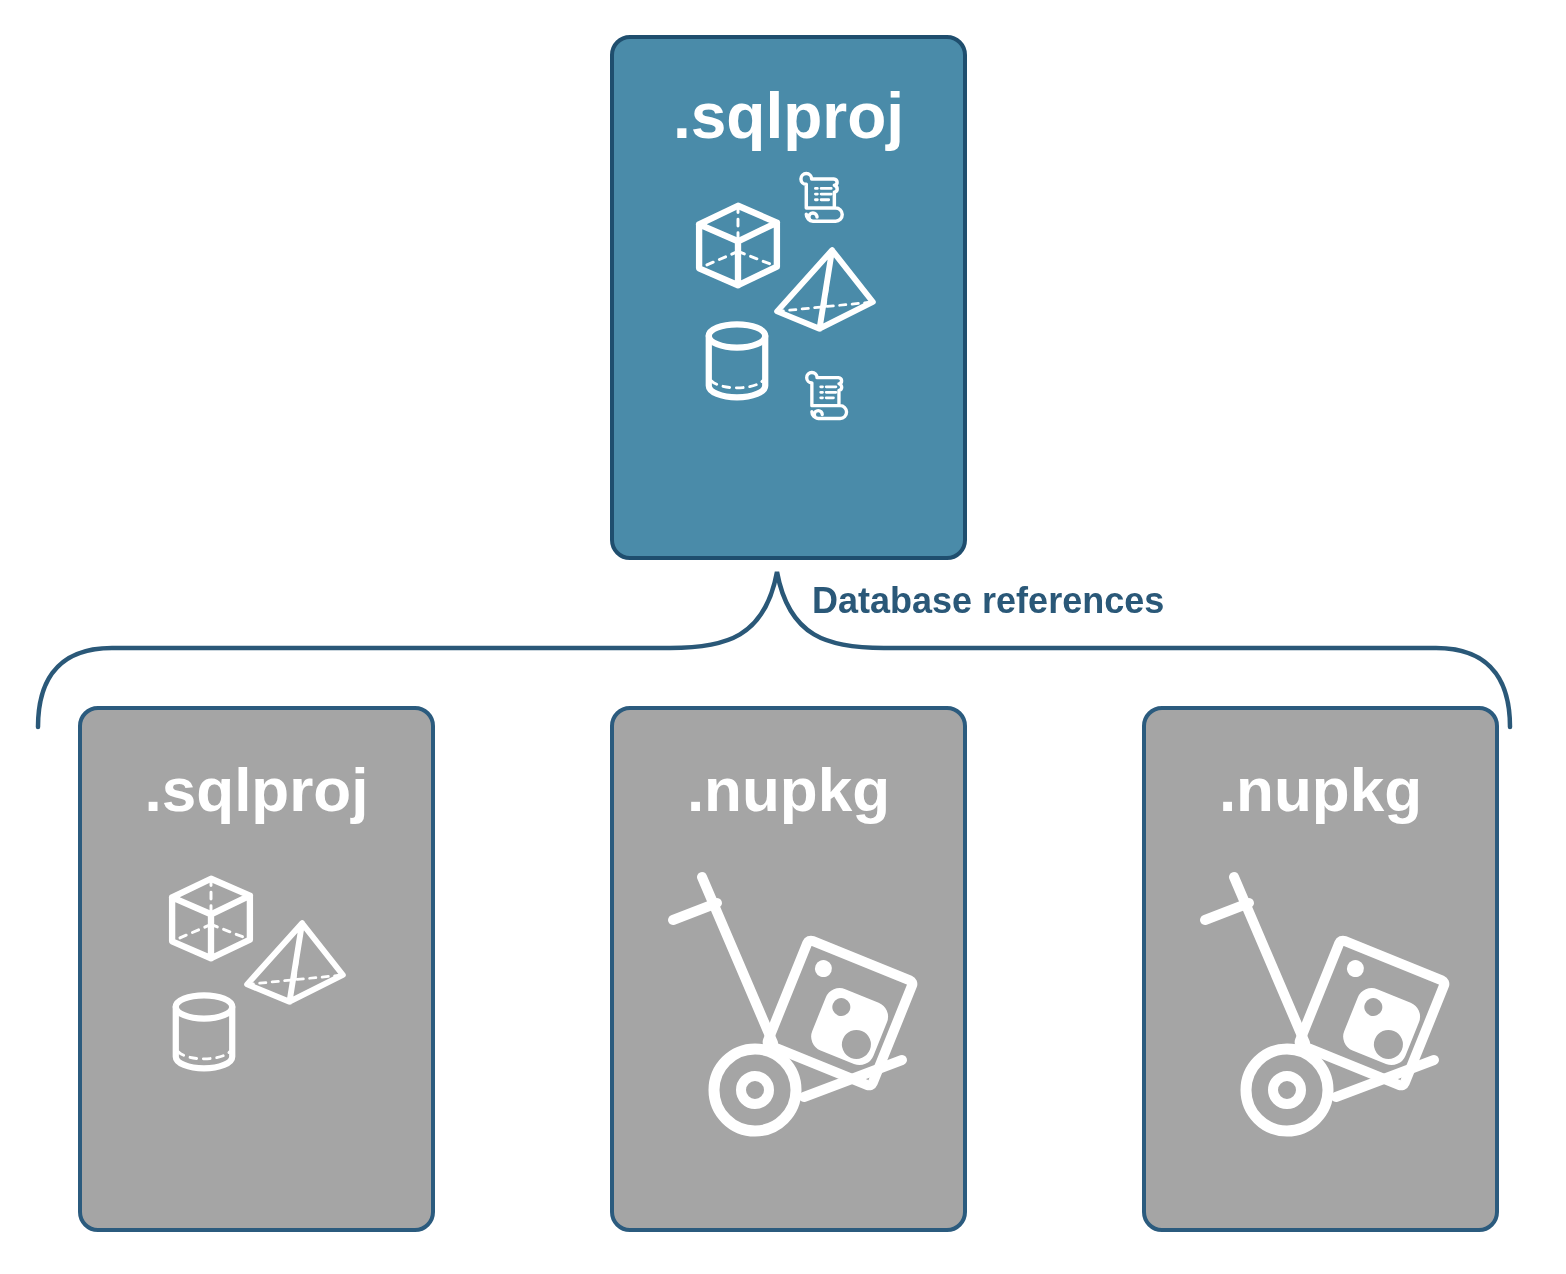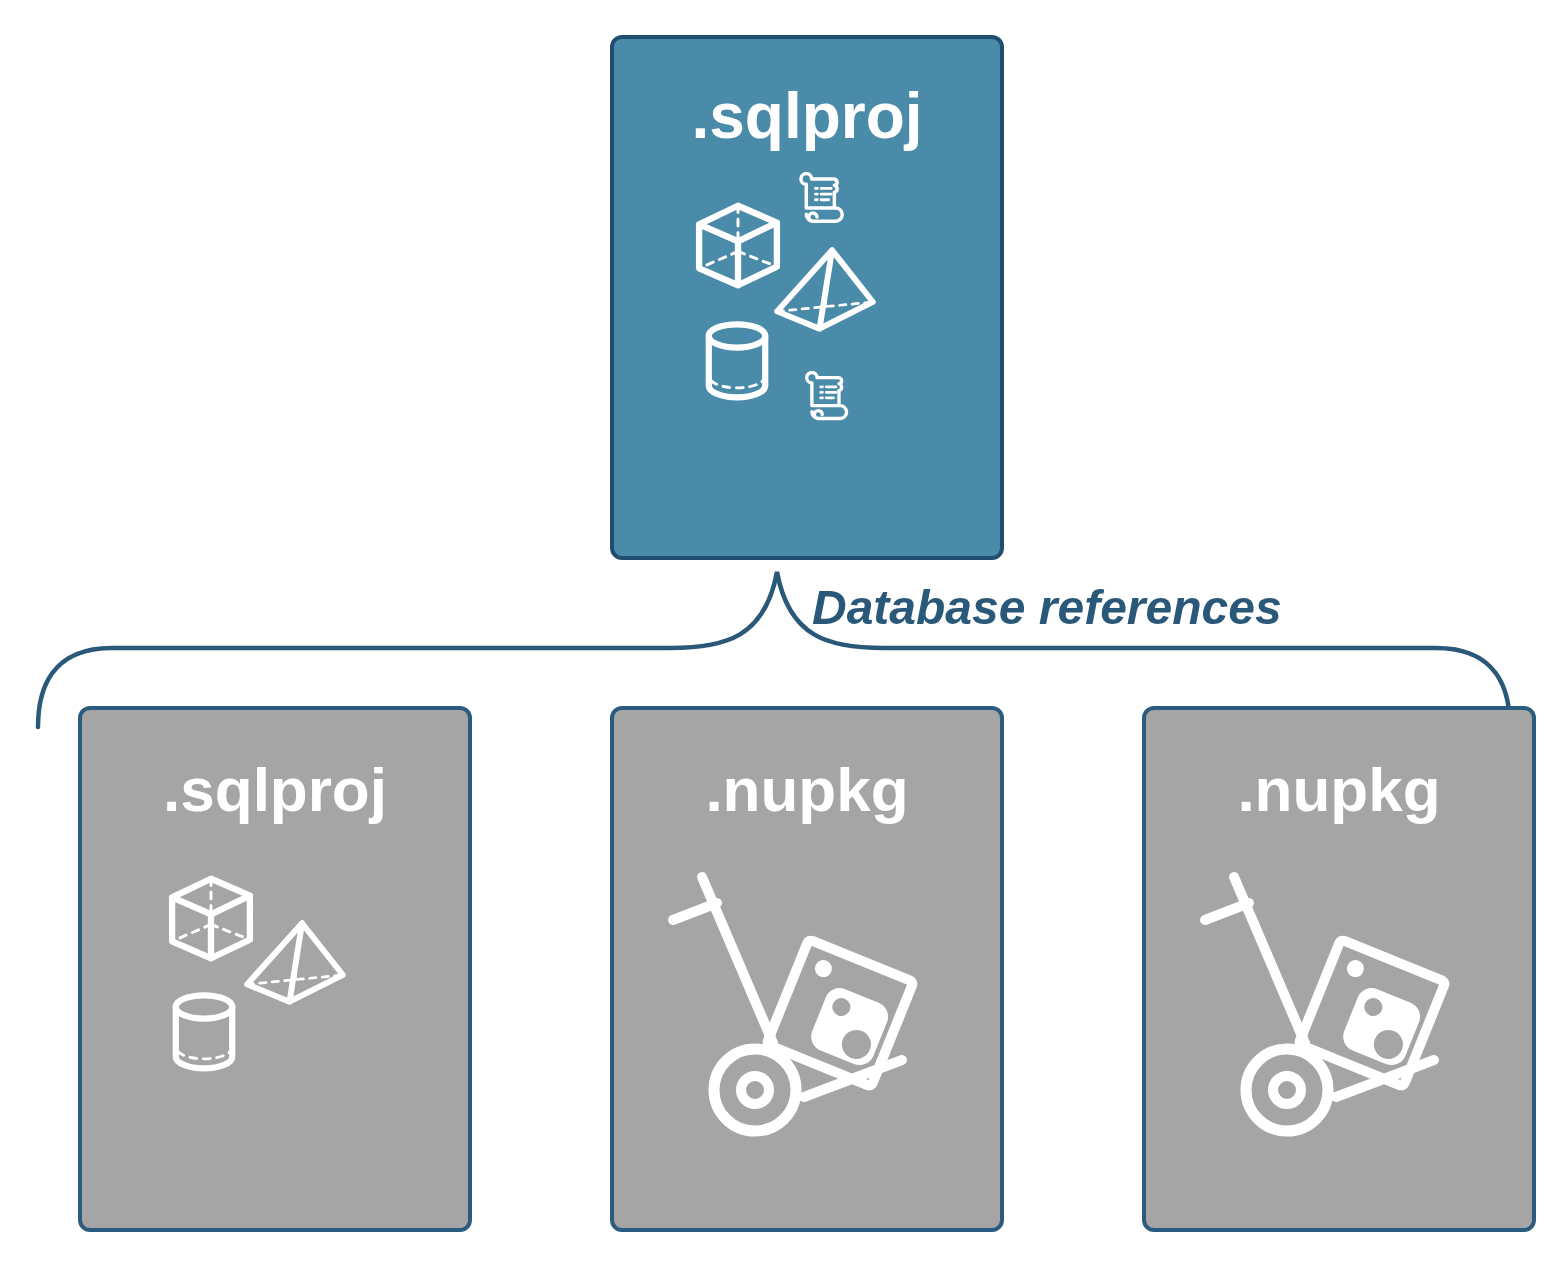--- a/index.html
+++ b/index.html
@@ -10,22 +10,22 @@
   }
   .canvas {
     position: relative;
     width: 1566px;
     height: 1274px;
     background: var(--color-background, #ffffff);
     overflow: hidden;
   }
   .card {
     position: absolute;
-    width: 394px;
-    border-radius: 12px;
+    width: 357px;
+    border-radius: 20px;
     box-sizing: border-box;
   }
   .card-primary {
     background: var(--color-primary-fill, #4A8BA9);
     border: 4px solid var(--color-primary-border, #1F4E6E);
     left: 610px;
     top: 35px;
     height: 525px;
   }
   .card-gray {
@@ -74,25 +74,24 @@
   .brace-path {
     stroke: var(--color-connector, #2A5878);
     stroke-width: 4.5;
     fill: none;
     stroke-linecap: round;
   }
   .connector-label {
     position: absolute;
     left: 812px;
     top: 580px;
-    font-size: 48px;
+    font-size: 36px;
     font-weight: 700;
     color: var(--color-connector, #2A5878);
     white-space: nowrap;
-    font-style: italic;
   }
 </style>
 </head>
 <body>
 
 <div class="canvas">
 
   <div class="card card-primary">
     <div class="card-label">.sqlproj</div>
 

